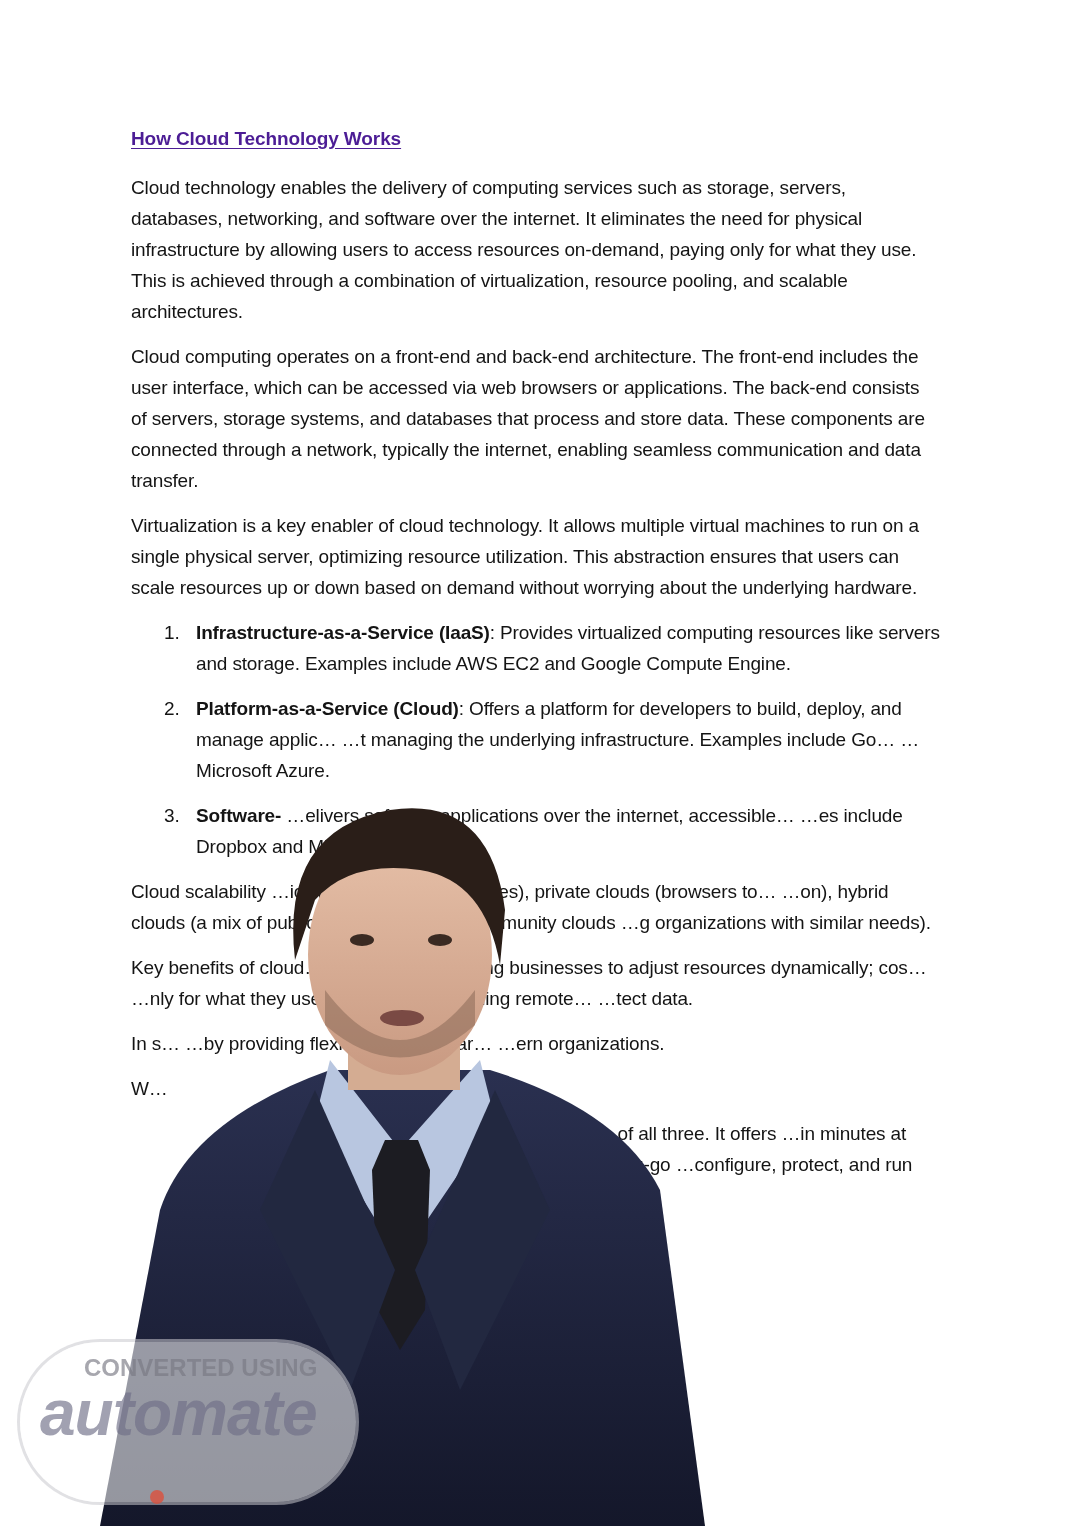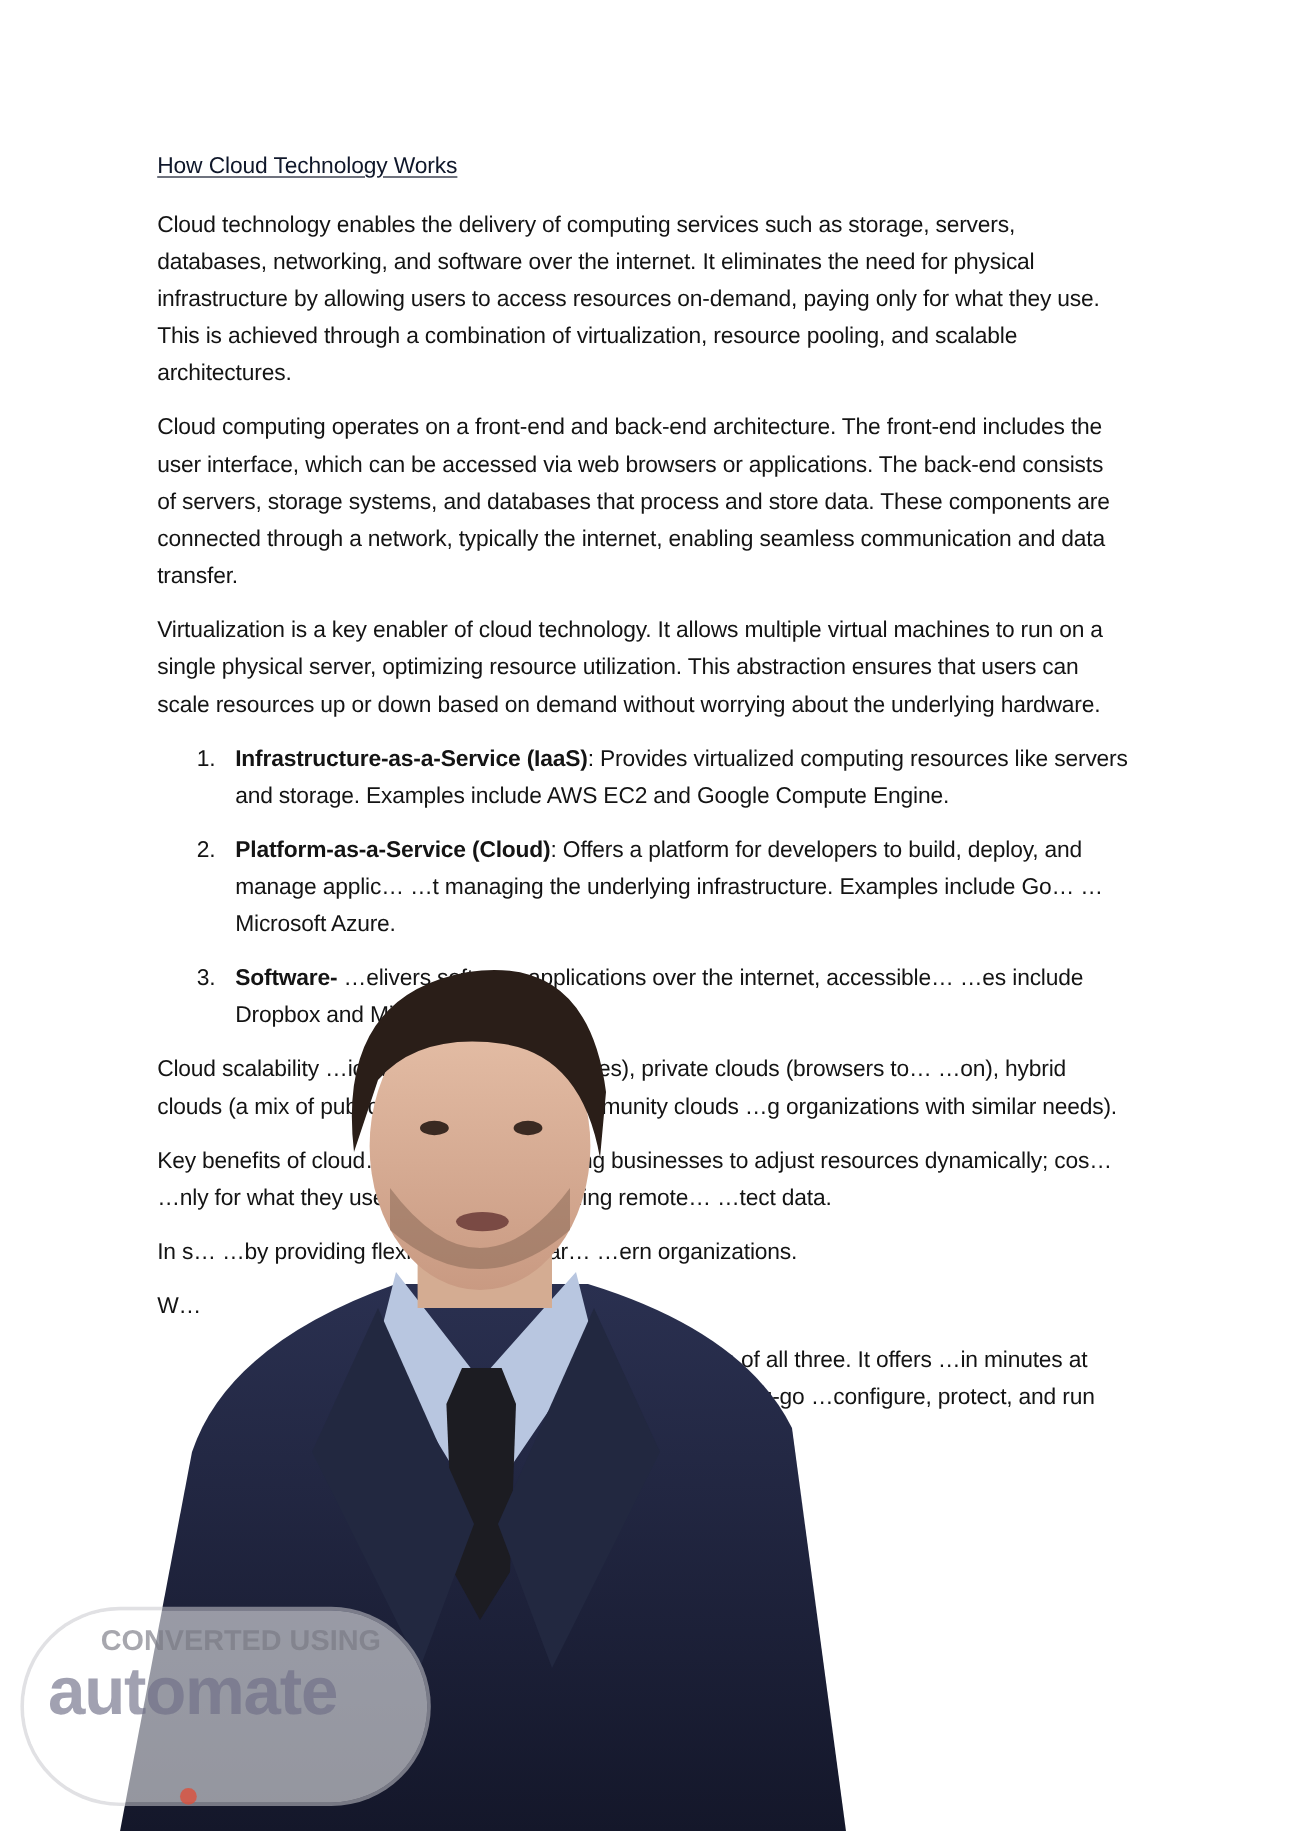--- a/index.html
+++ b/index.html
@@ -4,42 +4,42 @@
 <style>
   html, body { margin: 0; padding: 0; }
   body {
     width: 1080px; height: 1526px; overflow: hidden; position: relative;
     background: #ffffff;
     font-family: "Liberation Sans", sans-serif;
     color: #141414;
   }
   .page { position: absolute; left: 131px; top: 128px; width: 820px; }
   .heading {
-    font-size: 19px; font-weight: normal; color: #0f172a;
+    font-size: 19px; font-weight: bold; color: #4c1d95;
     text-decoration: underline; text-underline-offset: 3px;
     margin: 0 0 22px 0; letter-spacing: -0.1px;
   }
   .para { font-size: 19px; line-height: 31px; margin: 0 16px 14px 0; letter-spacing: -0.15px; }
   .para b { font-weight: normal; }
   ol.models { list-style: none; margin: 0 0 14px 0; padding: 0; }
   ol.models li { position: relative; padding-left: 65px; font-size: 19px; line-height: 31px; margin-bottom: 14px; letter-spacing: -0.15px; }
   ol.models li .num { position: absolute; left: 33px; top: 0; }
 
   
   .presenter { position: absolute; left: 100px; top: 790px; width: 620px; height: 736px; pointer-events: none; }
   .presenter svg { width: 100%; height: 100%; display: block; }
 
   
   .watermark {
     position: absolute; left: 20px; top: 1342px; width: 336px; height: 160px;
     border-radius: 80px; background: rgba(255,255,255,0.55);
     box-shadow: 0 0 0 3px rgba(200,200,205,0.55);
   }
   .wm-top { position: absolute; left: 64px; top: 12px; font-size: 24px; font-weight: bold; color: rgba(120,120,130,0.65); letter-spacing: 0px; }
-  .wm-mid { position: absolute; left: 20px; top: 34px; font-size: 56px; font-weight: bold; color: rgba(110,110,135,0.65); letter-spacing: -1px; }
+  .wm-mid { position: absolute; left: 20px; top: 34px; font-size: 64px; font-weight: bold; color: rgba(110,110,135,0.65); letter-spacing: -1px; font-style: italic; }
   .wm-bot { position: absolute; left: 112px; top: 88px; font-size: 54px; font-weight: bold; color: rgba(110,110,135,0.65); letter-spacing: -1px; }
   .wm-dot { position: absolute; left: 130px; top: 148px; width: 14px; height: 14px; border-radius: 50%; background: rgba(220,80,60,0.8); }
 </style>
 </head>
 <body>
 
 <div class="page">
   <div class="heading">How Cloud Technology Works</div>
 
   <p class="para">Cloud technology enables the delivery of computing services such as storage, servers, databases, networking, and software over the internet. It eliminates the need for physical infrastructure by allowing users to access resources on-demand, paying only for what they use. This is achieved through a combination of virtualization, resource pooling, and scalable architectures.</p>

